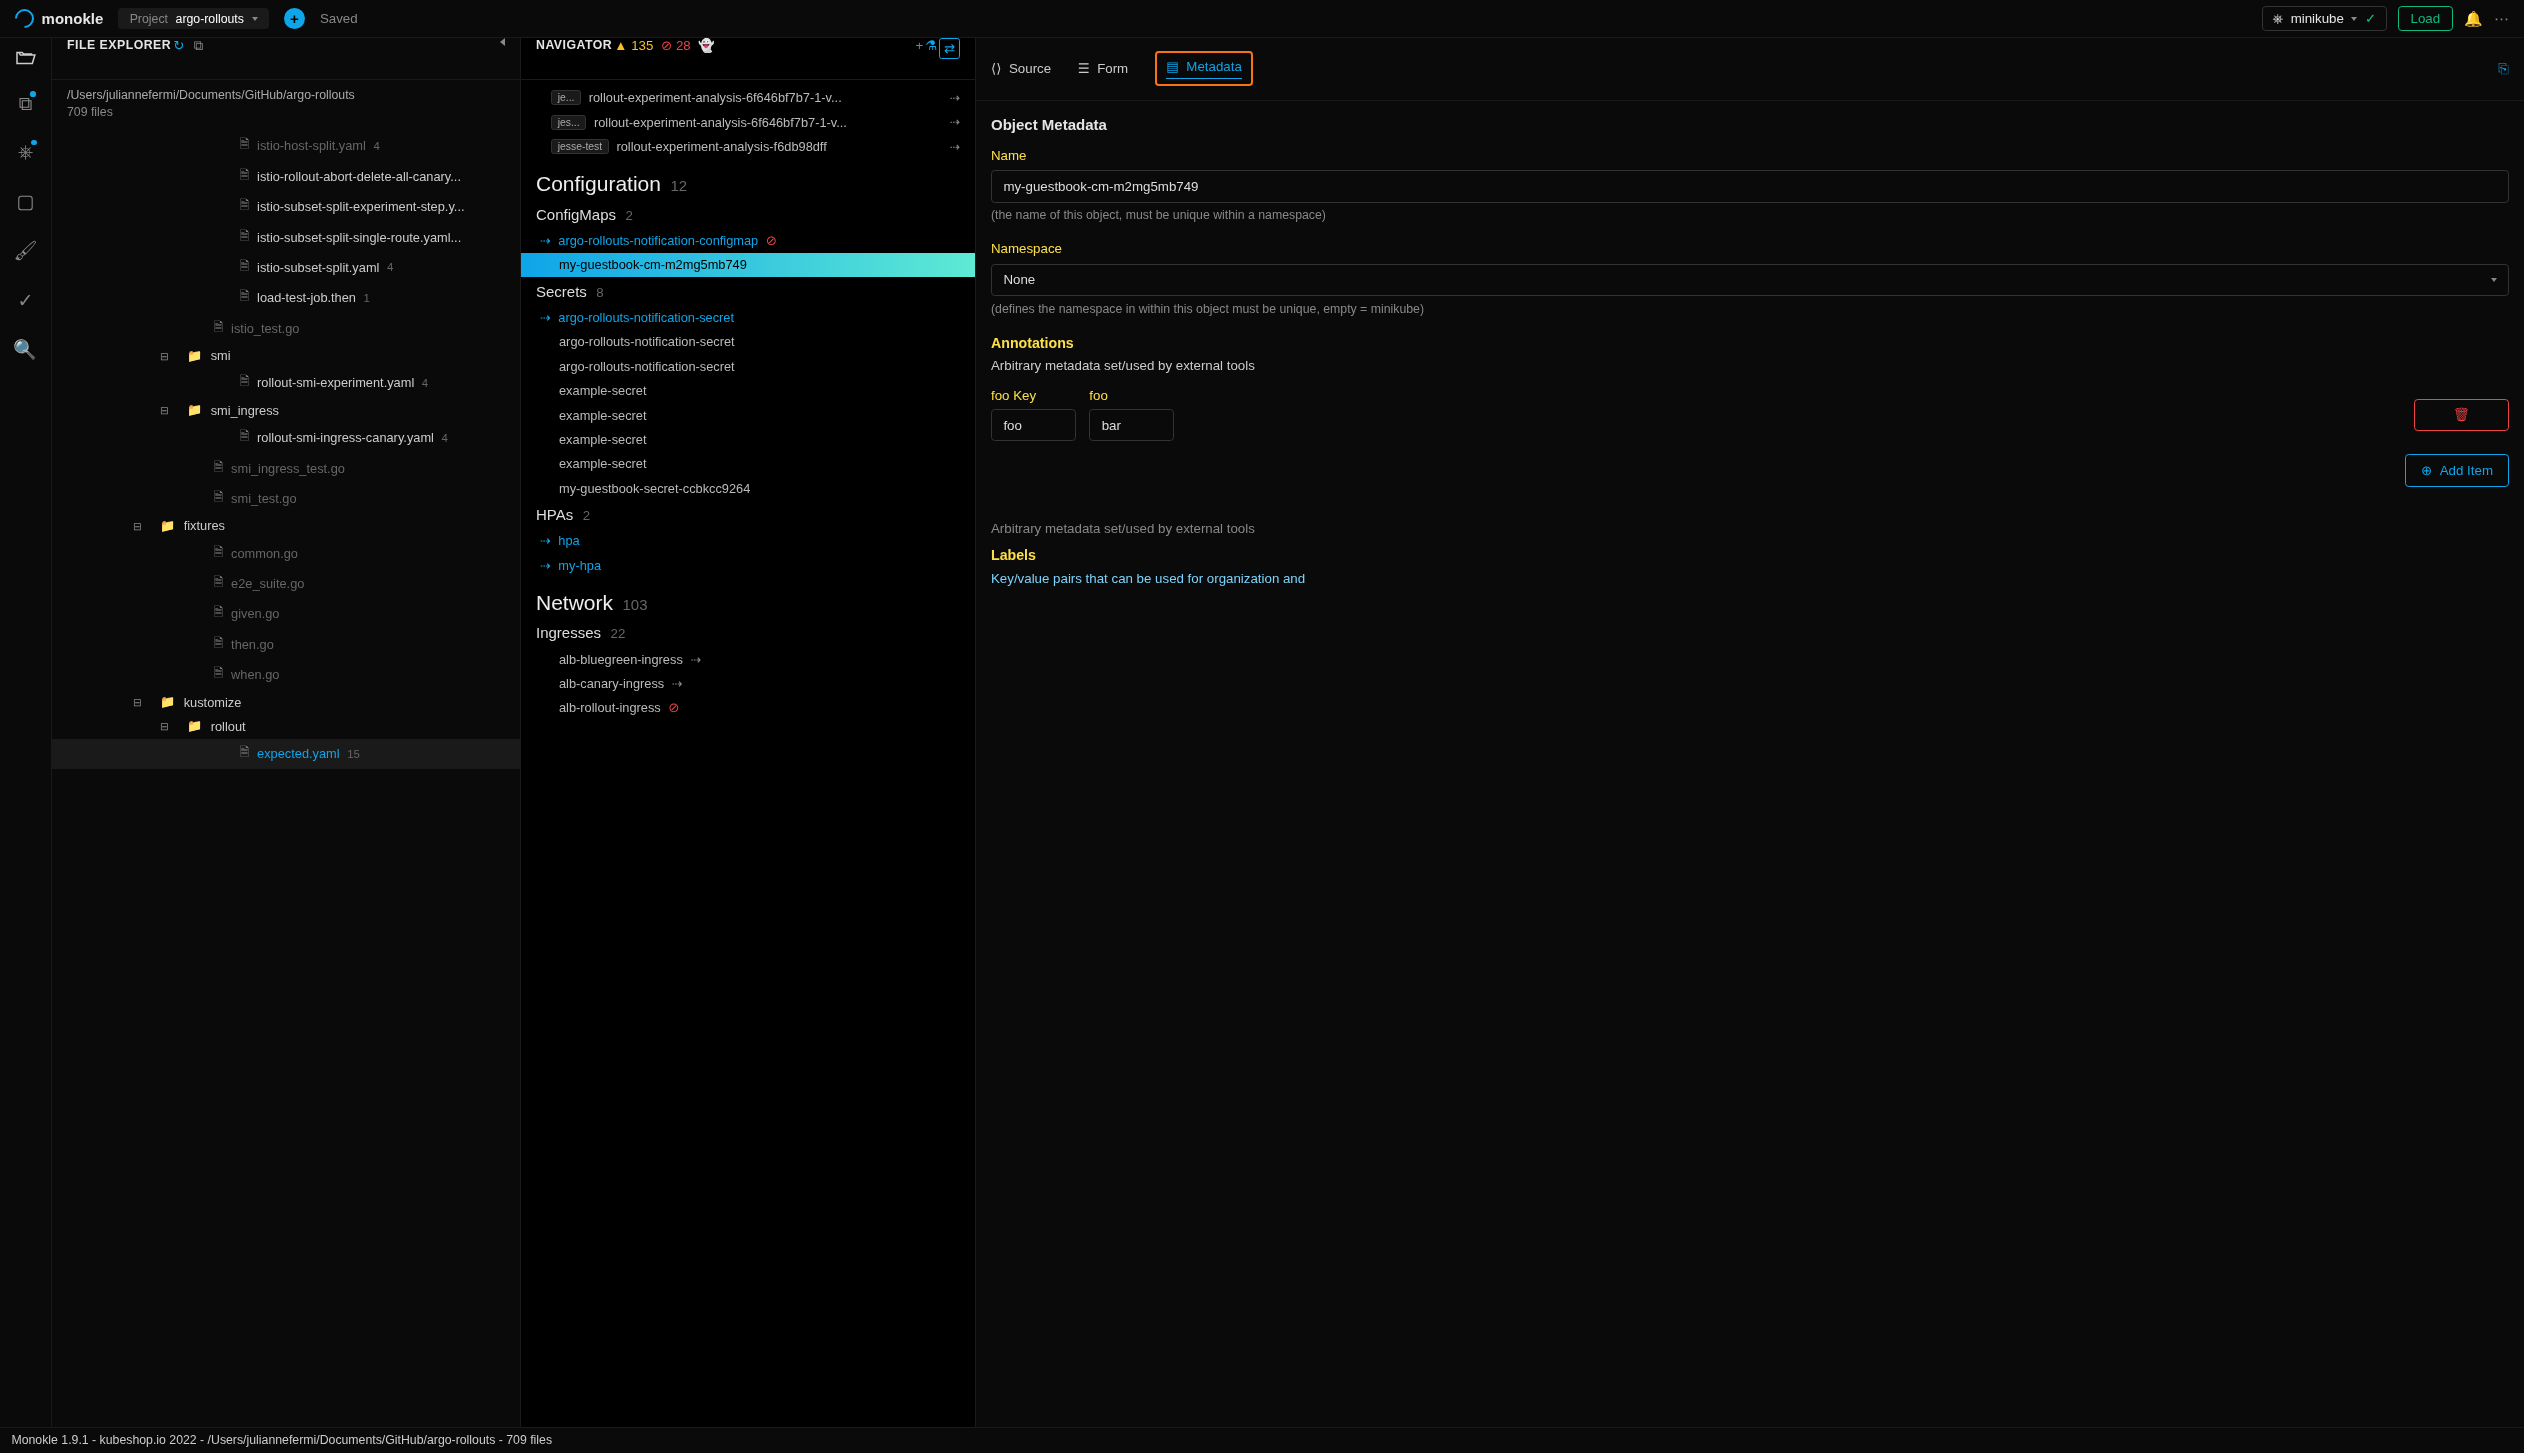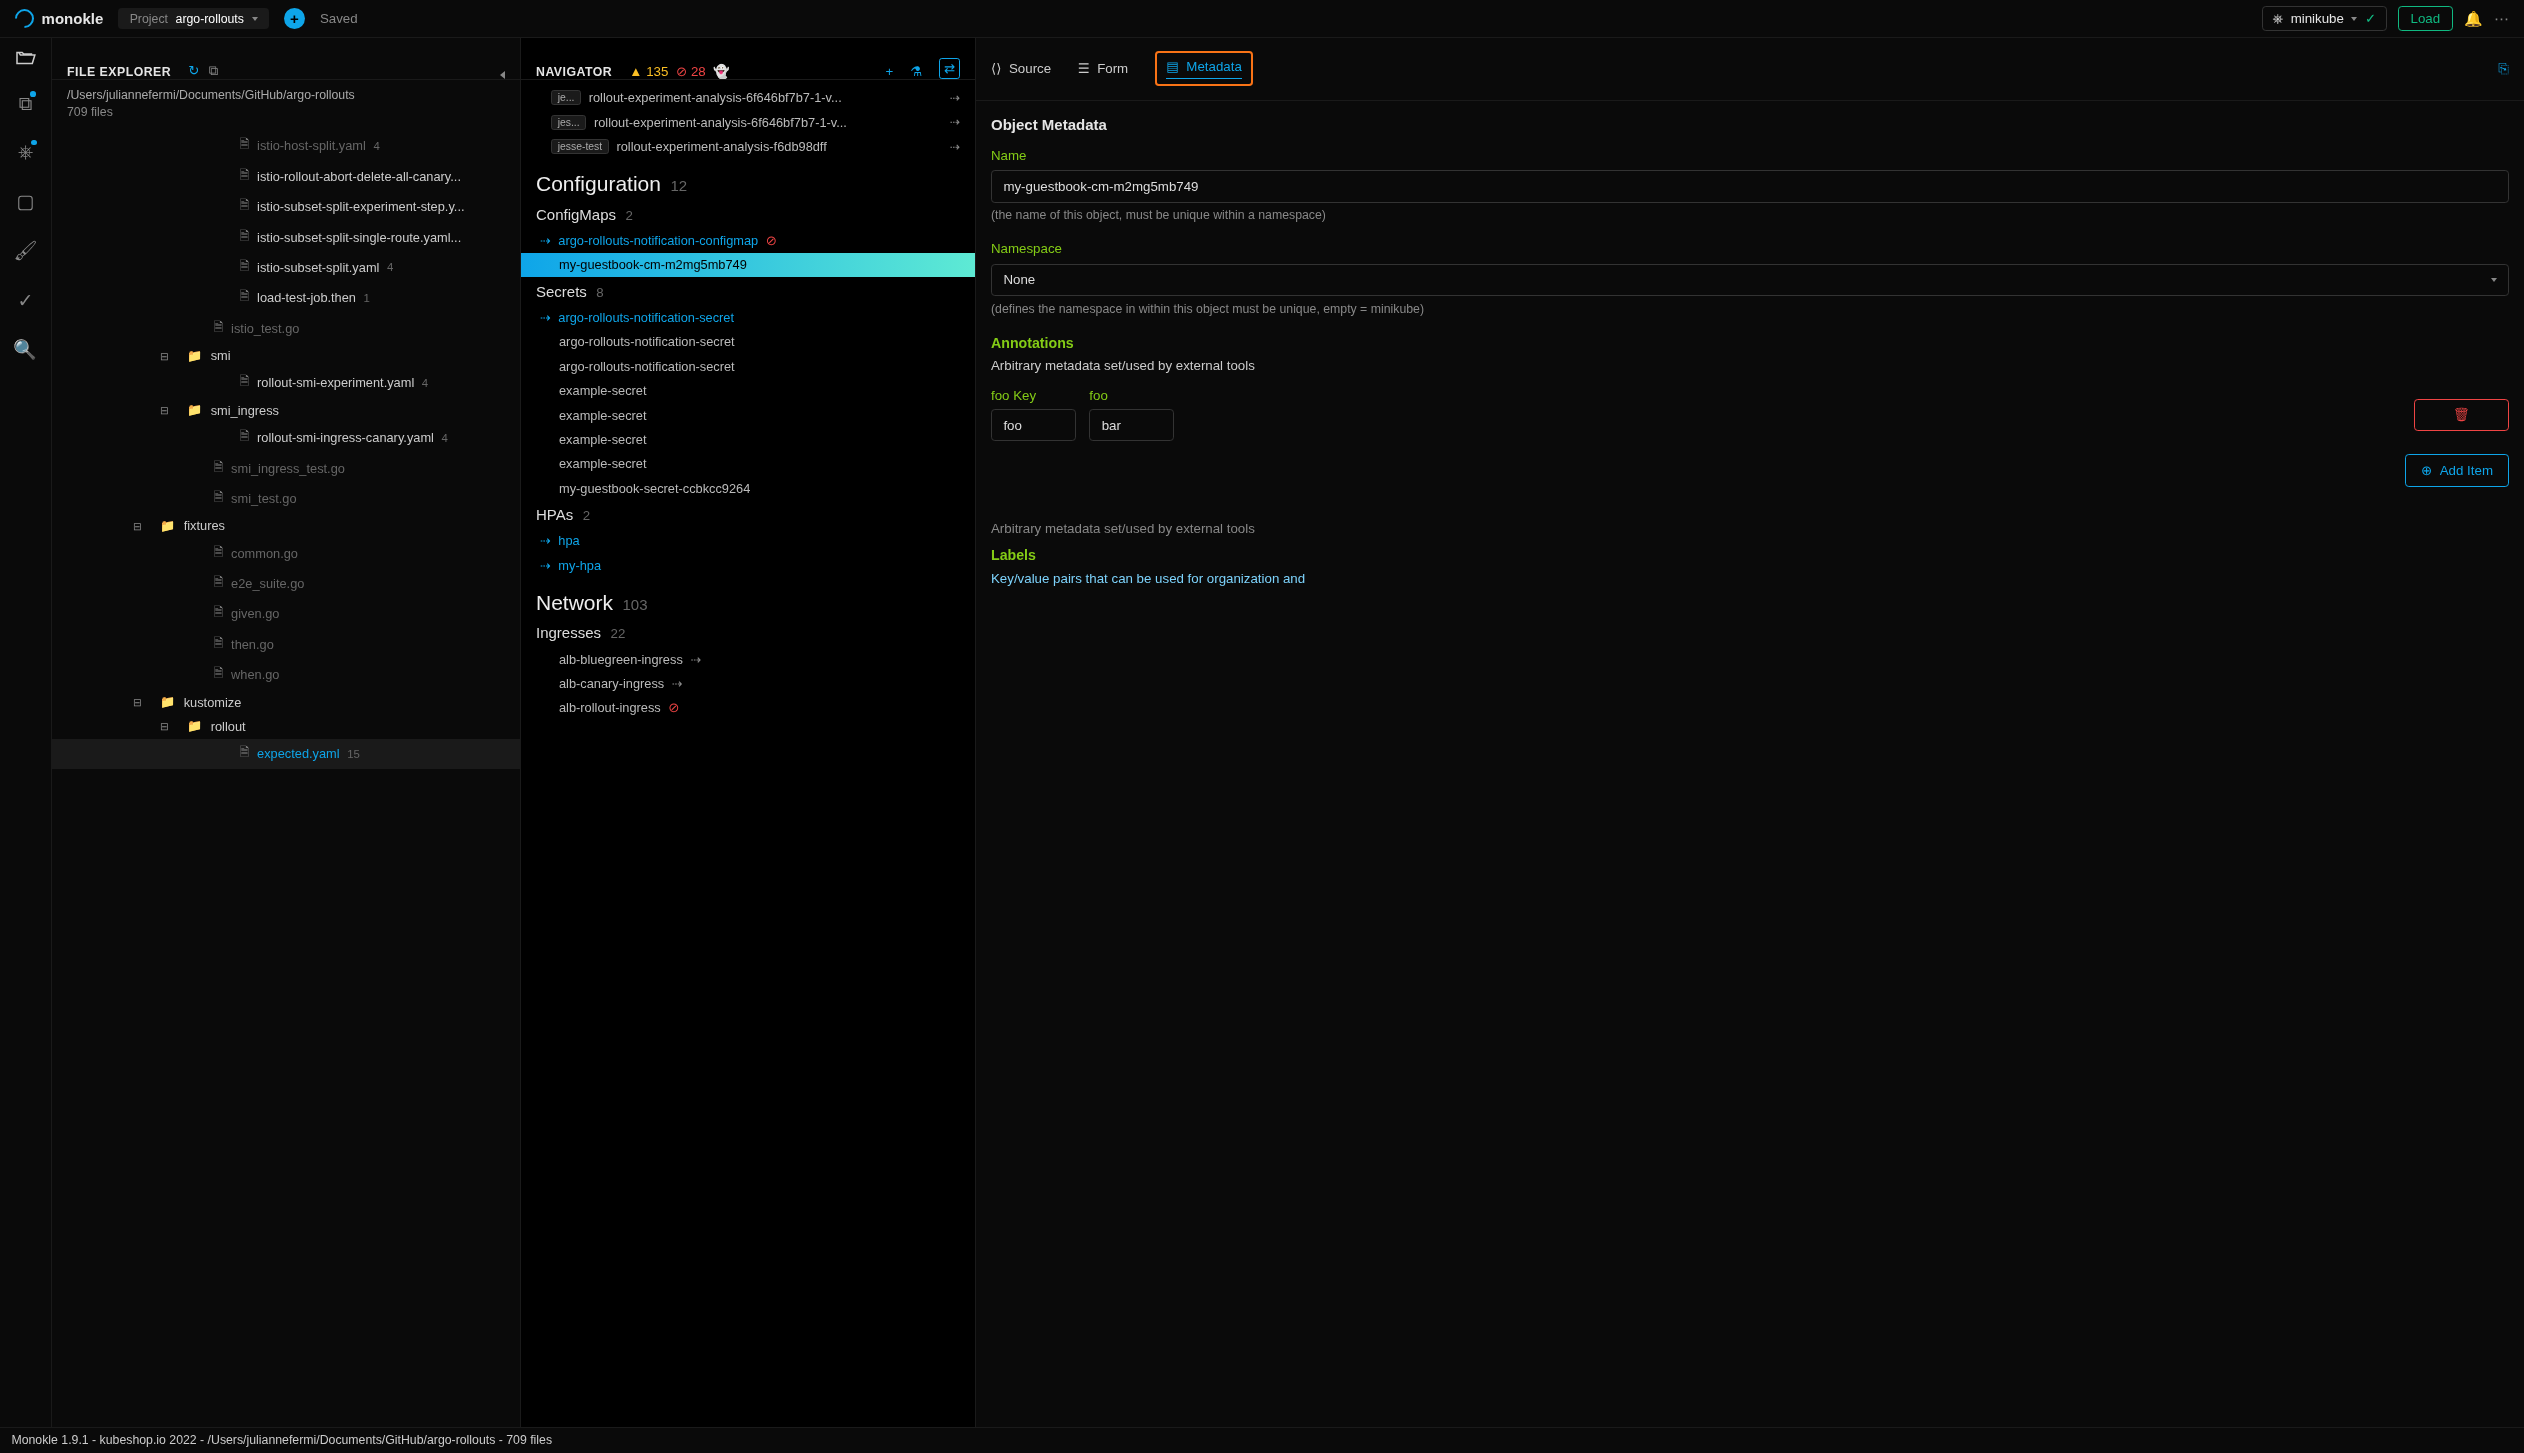--- a/index.html
+++ b/index.html
@@ -49,22 +49,22 @@
 }
 .rail-item { color: #888; font-size: 19px; position: relative; }
 .rail-dot { position: absolute; top: -1.9px; right: -3.8px; width: 5.7px; height: 5.7px; background: #0ea5e9; border-radius: 50%; }
 
 .panel { display: flex; flex-direction: column; min-height: 0; }
 .file-panel { width: 469px; background: #0a0a0a; border-right: 0.9px solid #1a1a1a; }
 .navigator-panel { width: 455px; background: #000; border-right: 0.9px solid #1a1a1a; }
 .editor-panel { flex: 1; background: #0a0a0a; }
 
 .panel-header {
-  display: flex; align-items: flex-end; height: 42px; padding: 0 15px;
-  border-bottom: 0.9px solid #1a1a1a; gap: 17px;
+  display: flex; align-items: flex-start; height: 42px; padding: 0 15px;
+  border-bottom: 0.9px solid #1a1a1a; gap: 2px;
 }
 .panel-title { font-weight: 600; font-size: 12.3px; letter-spacing: 0.5px; }
 .header-icons { display: flex; gap: 9.5px; color: #888; }
 .header-spacer { flex: 1; }
 .caret-left { width: 0; height: 0; border-top: 4.7px solid transparent; border-bottom: 4.7px solid transparent; border-right: 5.7px solid #888; }
 
 .path-row { padding: 7.6px 15px 1.9px; color: #aaa; font-size: 12.3px; }
 .file-count { padding: 1.9px 15px 7.6px; color: #888; font-size: 12.3px; }
 
 .tree { flex: 1; overflow-y: auto; padding: 3.8px 0; font-size: 12.8px; }
@@ -118,21 +118,21 @@
 .editor-tab { display: flex; gap: 7.6px; align-items: center; color: #ccc; font-size: 13.3px; }
 .editor-tab.active { color: #0ea5e9; border-bottom: 1.9px solid #0ea5e9; padding-bottom: 3.8px; }
 .metadata-highlight {
   border: 2.8px solid #f97316; border-radius: 3.8px;
   padding: 5.7px 9.5px;
 }
 .copy-btn { margin-left: auto; color: #0ea5e9; }
 
 .editor-body { flex: 1; overflow-y: auto; padding: 15px; }
 .section-title { font-size: 15px; font-weight: 600; margin-bottom: 15px; }
-.field-label { font-size: 13.3px; font-weight: 500; margin-bottom: 7.6px; color: #84cc16; }
+.field-label { font-size: 13.3px; font-weight: 500; margin-bottom: 7.6px; color: #fde047; }
 .field-input {
   width: 100%; background: #0a0a0a; border: 0.9px solid #333;
   border-radius: 3.8px; padding: 7.6px 11.4px; color: #ddd; font-size: 13.3px;
   margin-bottom: 5.7px;
 }
 .field-help { color: #888; font-size: 12.3px; margin-bottom: 19px; }
 .select { display: flex; justify-content: space-between; align-items: center; }
 
 .anno-row { display: flex; gap: 13.3px; align-items: center; margin-bottom: 13.3px; }
 .anno-col { display: flex; flex-direction: column; gap: 5.7px; }

